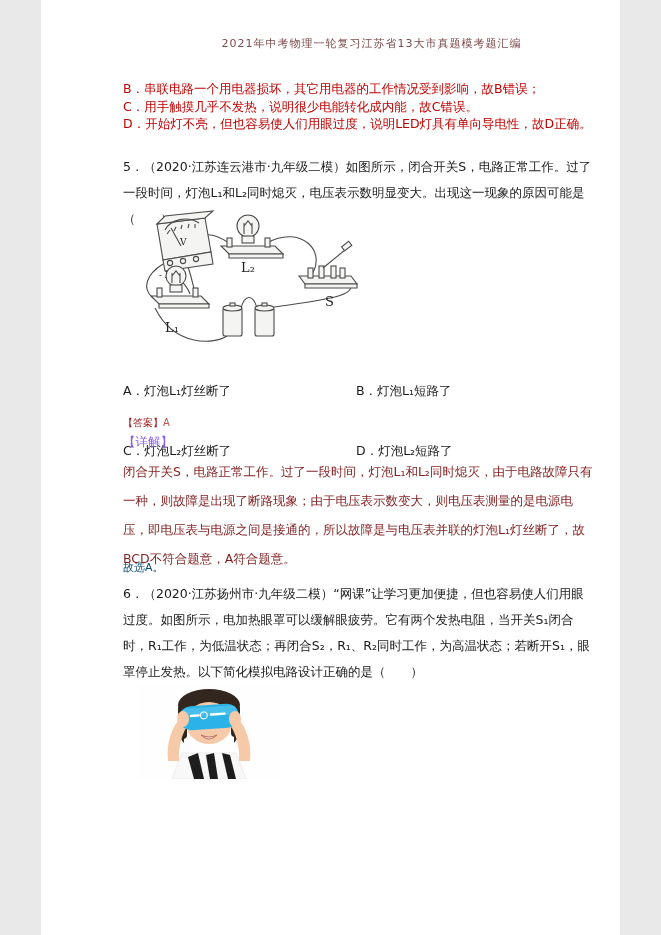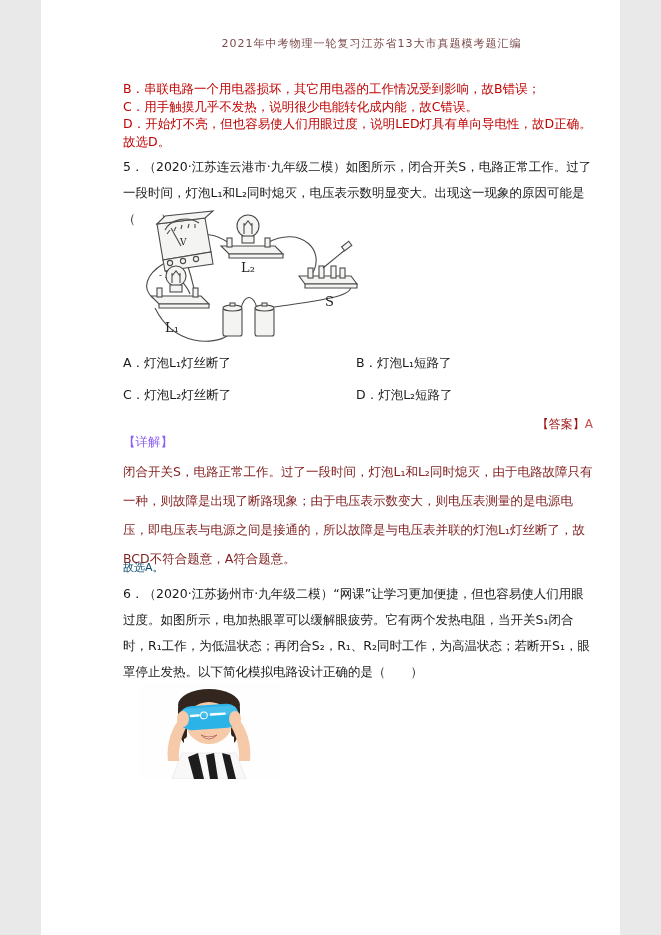--- a/index.html
+++ b/index.html
@@ -15,22 +15,22 @@
     position:absolute;top:36px;left:0;width:661px;
     text-align:center;font-size:11px;color:#7d4b4b;letter-spacing:1px;
   }
   .content{position:absolute;left:82px;width:470px;}
   .red-lines{top:80px;color:#c00000;font-size:12.5px;line-height:17.5px;}
   .q-stem{color:#1a1a1a;font-size:12.5px;line-height:26px;}
   .q5-stem{top:154px;}
   .figure-wrap{position:absolute;left:102px;top:208px;width:248px;height:146px;}
   .options{top:355px;font-size:12.5px;color:#1a1a1a;}
   .opt-row{display:flex;margin-bottom:15px;}
-  .opt{width:233px;}
-  .ans-line{top:416px;color:#9a1414;font-size:12px;text-align:right;}
+  .opt{width:233px;margin-top:28px;}
+  .ans-line{top:416px;color:#9a1414;font-size:10px;}
   .det-line{top:434px;color:#8b5cf6;font-size:12.5px;}
   .analysis{top:457px;color:#7f1d1d;font-size:12.5px;line-height:29px;}
   .analysis-end{top:560px;color:#0c4a6e;font-size:11px;}
   .q6-stem{top:581px;}
   .photo-wrap{position:absolute;left:97px;top:683px;width:142px;height:96px;}
   svg{display:block;}
   .lineart{stroke:#4a4a4a;fill:none;stroke-width:1.1;}
   .compfill{fill:#f4f4f2;stroke:#4a4a4a;stroke-width:1.1;}
   .figlabel{font-family:"DejaVu Serif", serif;font-size:13px;fill:#222;}
 </style>
@@ -38,21 +38,20 @@
 <body>
 
 <div class="page">
 
   <div class="hdr">2021年中考物理一轮复习江苏省13大市真题模考题汇编</div>
 
   <div class="content red-lines" style="position:absolute;">
     <div>B．串联电路一个用电器损坏，其它用电器的工作情况受到影响，故B错误；</div>
     <div>C．用手触摸几乎不发热，说明很少电能转化成内能，故C错误。</div>
     <div>D．开始灯不亮，但也容易使人们用眼过度，说明LED灯具有单向导电性，故D正确。</div>
-    <div>故选D。</div>
   </div>
 
   <div class="content q-stem q5-stem" style="position:absolute;">5．（2020·江苏连云港市·九年级二模）如图所示，闭合开关S，电路正常工作。过了一段时间，灯泡L₁和L₂同时熄灭，电压表示数明显变大。出现这一现象的原因可能是（　　）</div>
 
   <div class="figure-wrap">
     <svg width="248" height="146" viewBox="0 0 248 146">
 
       <path class="lineart" d="M20,56 C4,66 -2,80 10,90"></path>
       <path class="lineart" d="M33,56 C28,68 42,72 47,86"></path>
       <path class="lineart" d="M86,35 C56,14 36,36 46,62 C50,74 50,80 53,86"></path>

